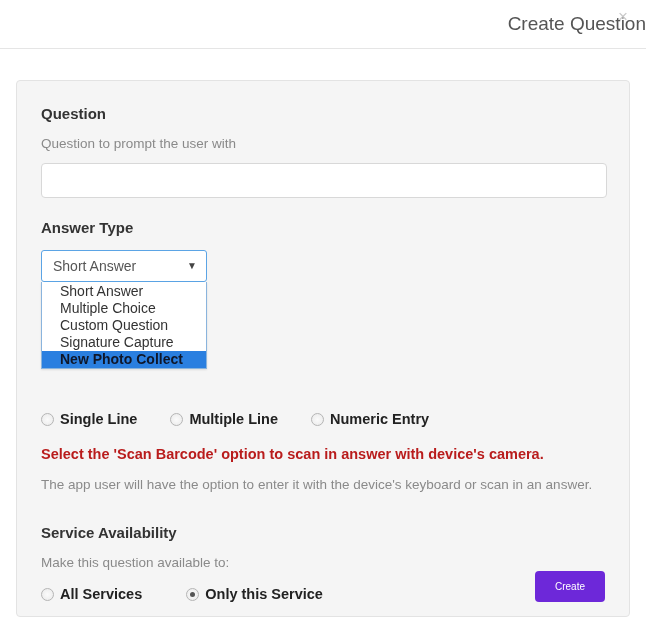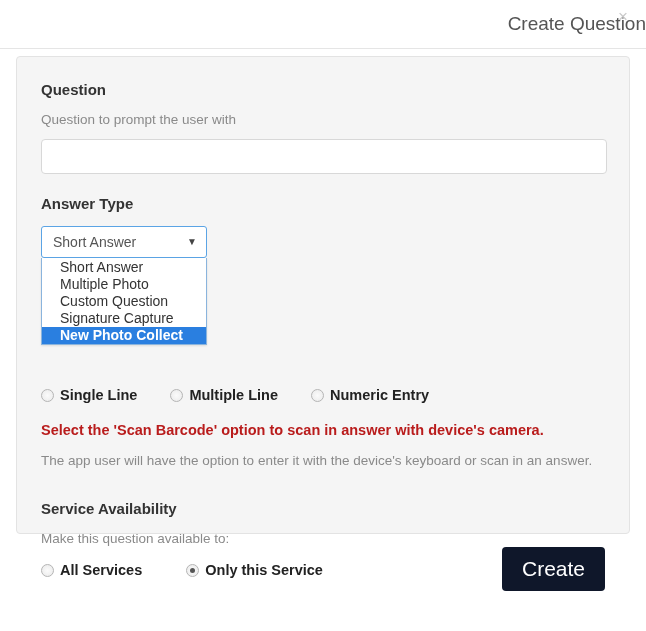--- a/index.html
+++ b/index.html
@@ -45,23 +45,23 @@
     background: none;
     border: none;
     padding: 0;
     font-family: "Liberation Sans", sans-serif;
   }
 
   
   .panel {
     position: absolute;
     left: 16px;
-    top: 56px;
+    top: 80px;
     width: 614px;
-    height: 478px;
+    height: 537px;
     box-sizing: border-box;
     background: #f5f5f5;
     border: 1px solid #e3e3e3;
     border-radius: 4px;
   }
   .panel-inner {
     padding: 24px 24px 0 24px;
     position: relative;
     height: 100%;
     box-sizing: border-box;
@@ -145,21 +145,21 @@
   .dropdown-item {
     font-size: 14px;
     line-height: 17px;
     padding: 0 0 0 18px;
     color: #333333;
     white-space: nowrap;
     cursor: pointer;
   }
   .dropdown-item.selected {
     background: #2a7fe0;
-    color: #ffffff;
+    color: #0f172a;
     font-weight: bold;
   }
 
   
   .radio-row {
     position: absolute;
     left: 24px;
     top: 330px;
     font-size: 14.5px;
     font-weight: bold;
@@ -231,25 +231,25 @@
   }
   .availability .radio-opt {
     margin-right: 40px;
   }
 
   
   .create-btn {
     position: absolute;
     right: 24px;
     top: 490px;
-    background: #0f172a;
+    background: #6d28d9;
     color: #ffffff;
     border: none;
     border-radius: 4px;
-    font-size: 21px;
+    font-size: 10px;
     font-family: "Liberation Sans", sans-serif;
     padding: 10px 20px;
     cursor: pointer;
   }
 </style>
 </head>
 <body>
 
 <div class="modal-header">
   <h1 class="modal-title">Create Question</h1>
@@ -265,21 +265,21 @@
 
     <h2 class="section-title spaced-top">Answer Type</h2>
 
     <div class="select-wrap">
       <div class="select-box">
         <span>Short Answer</span>
         <span class="select-arrow">▼</span>
       </div>
       <ul class="dropdown-list">
         <li class="dropdown-item">Short Answer</li>
-        <li class="dropdown-item">Multiple Photo</li>
+        <li class="dropdown-item">Multiple Choice</li>
         <li class="dropdown-item">Custom Question</li>
         <li class="dropdown-item">Signature Capture</li>
         <li class="dropdown-item selected">New Photo Collect</li>
       </ul>
     </div>
 
     <div class="radio-row">
       <span class="radio-opt">
         <span class="radio-dot"></span><span>Single Line</span>
       </span>

